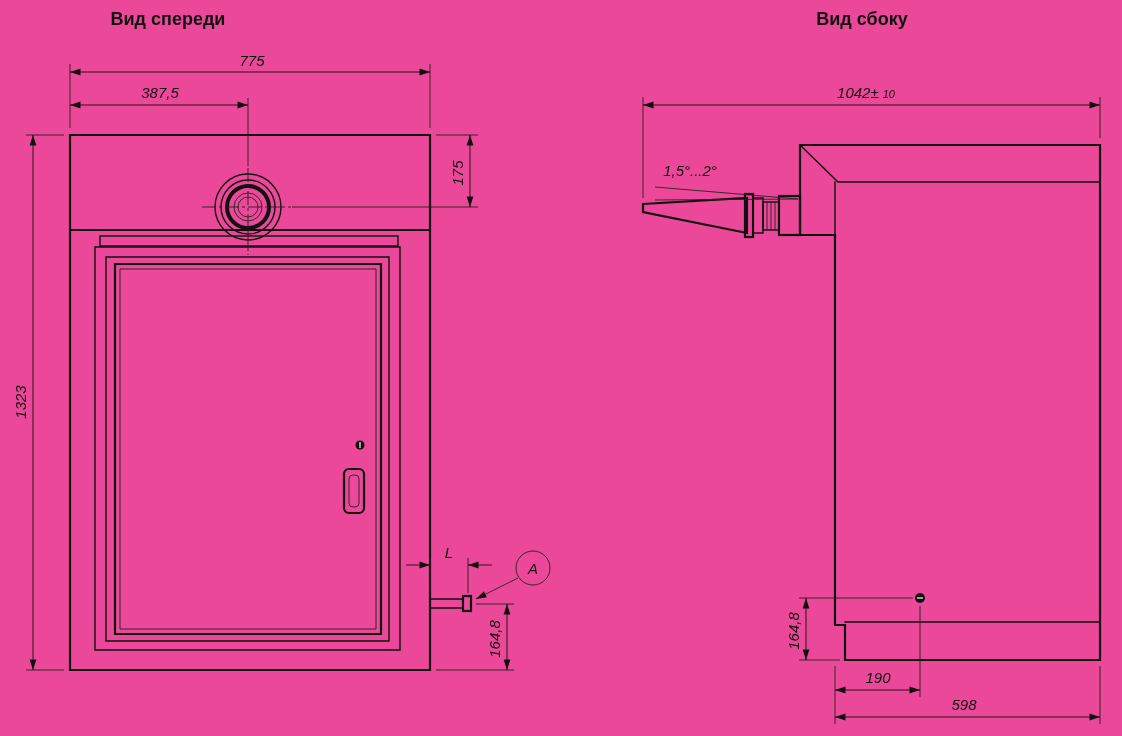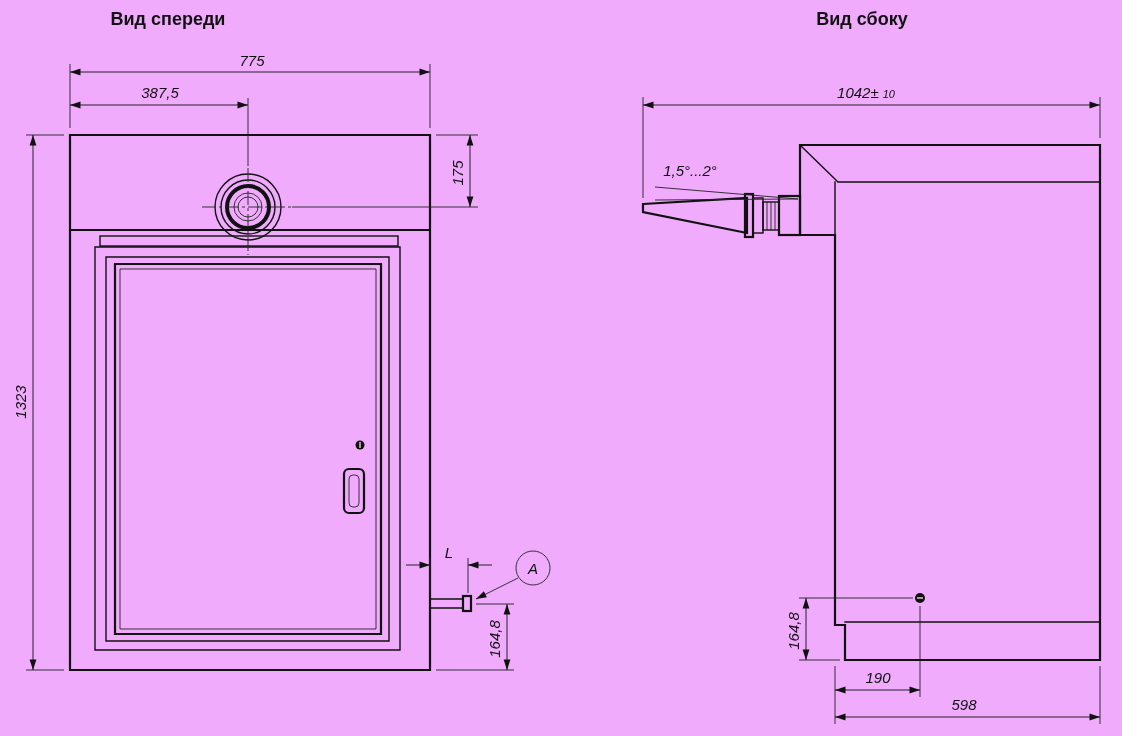--- a/index.html
+++ b/index.html
@@ -5,21 +5,21 @@
   html, body {
     margin: 0;
     padding: 0;
     background: #ffffff;
     font-family: "Liberation Sans", sans-serif;
   }
   .stage {
     position: relative;
     width: 1122px;
     height: 736px;
-    background: #f0abfc;
+    background: #ec4899;
     overflow: hidden;
   }
   svg { position: absolute; top: 0; left: 0; }
 
   .thick  { stroke: #111; stroke-width: 2.2; fill: none; stroke-linecap: square; }
   .med    { stroke: #111; stroke-width: 1.4; fill: none; stroke-linecap: square; }
   .thin   { stroke: #222; stroke-width: 0.9; fill: none; }
   .center { stroke: #222; stroke-width: 0.9; fill: none; stroke-dasharray: 14 3 3 3; }
   .dim    { stroke: #111; stroke-width: 0.9; fill: none; }
 

